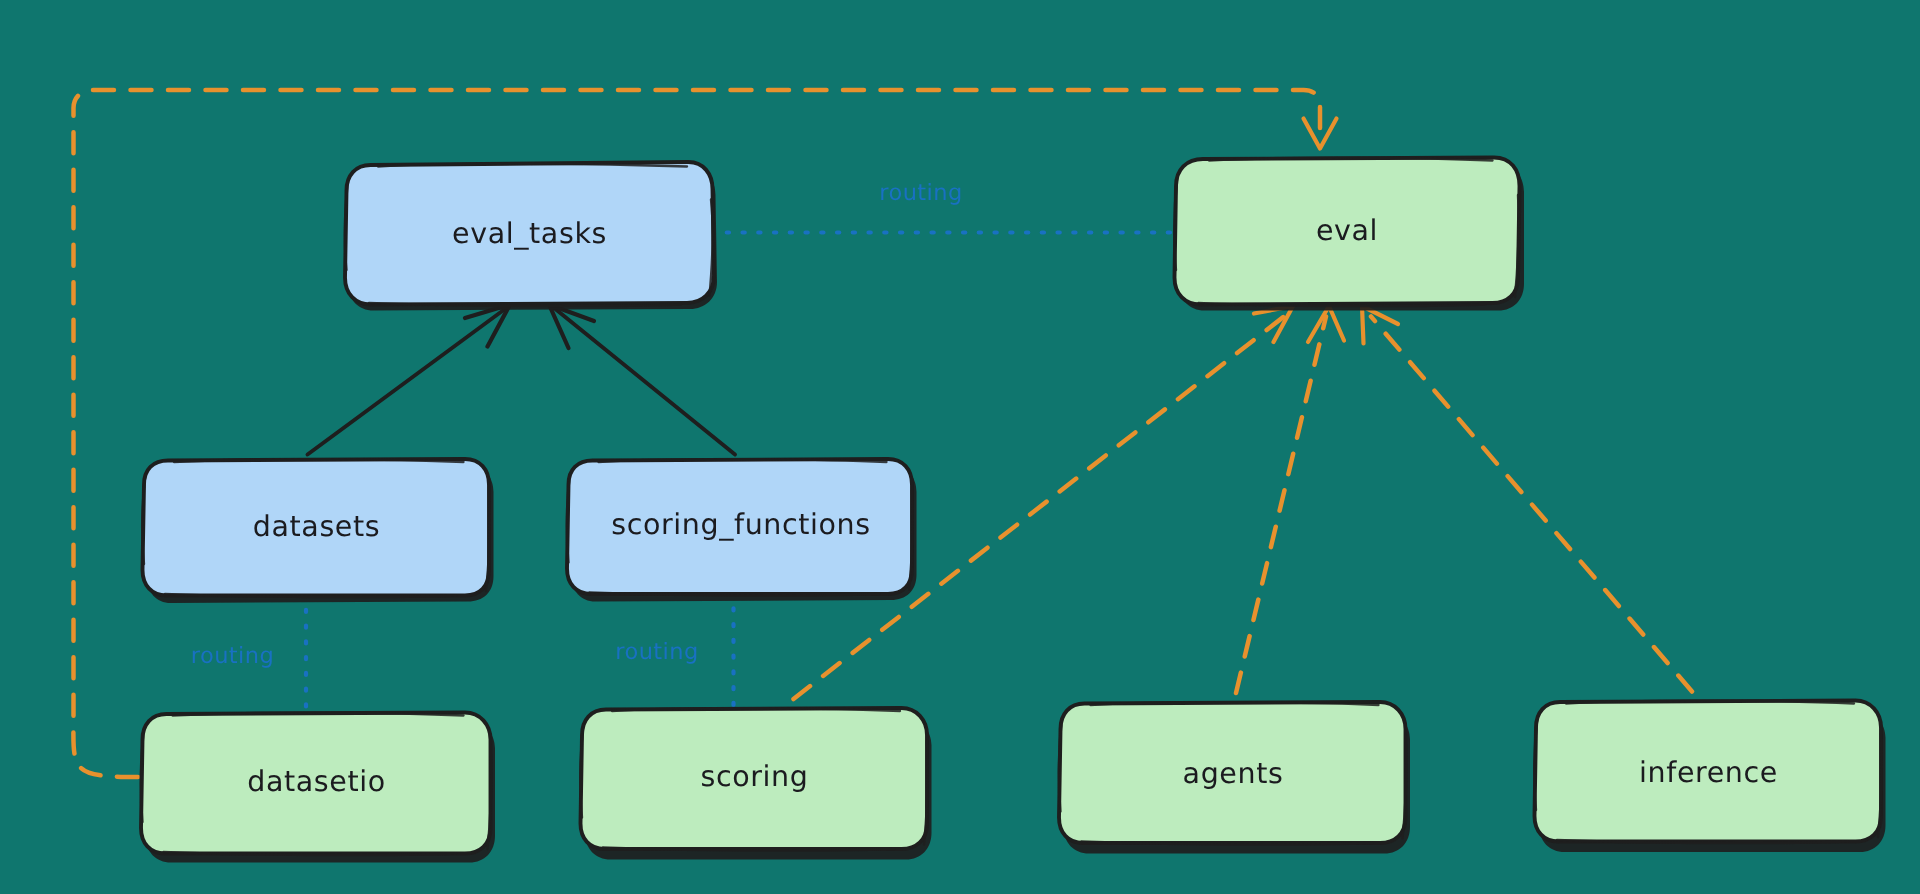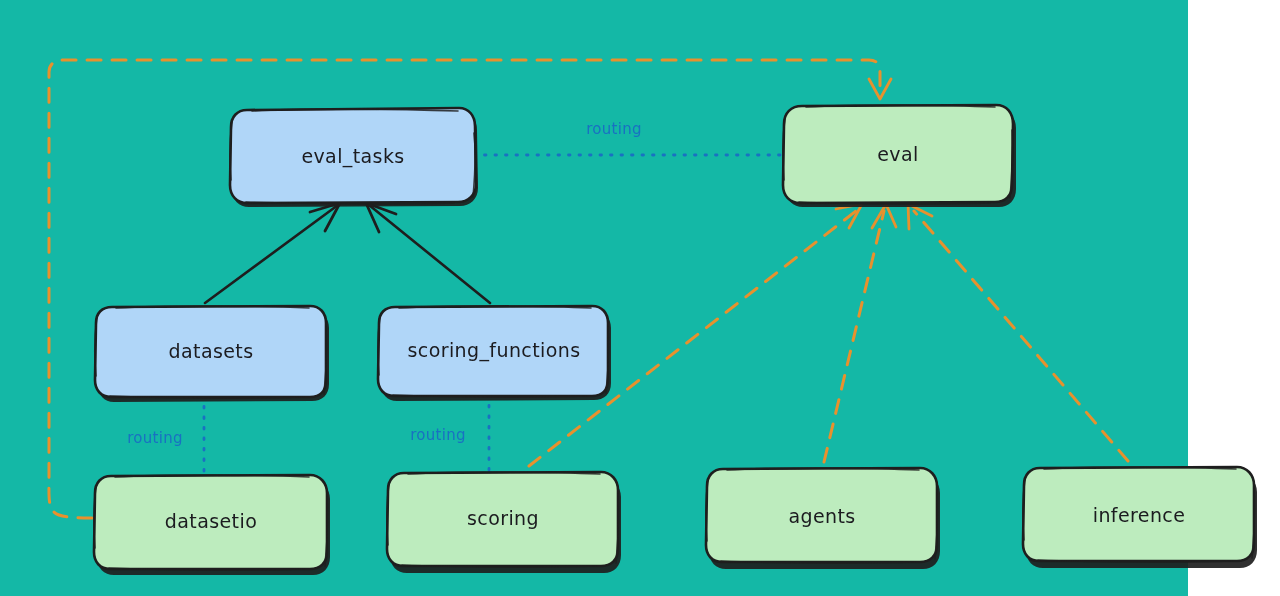--- a/index.html
+++ b/index.html
@@ -8,23 +8,23 @@
     background: #ffffff;
   }
   body {
     width: 1280px;
     height: 596px;
     overflow: hidden;
     font-family: "DejaVu Sans", sans-serif;
   }
   #diagram-root {
     position: relative;
-    width: 1188px;
+    width: 1280px;
     height: 596px;
-    background: #14b8a6;
+    background: #0f766e;
   }
   svg#diagram-svg {
     display: block;
     width: 1280px;
     height: 596px;
   }
   .node-label {
     font-family: "DejaVu Sans", sans-serif;
     font-size: 19px;
     fill: #1b1b1f;

